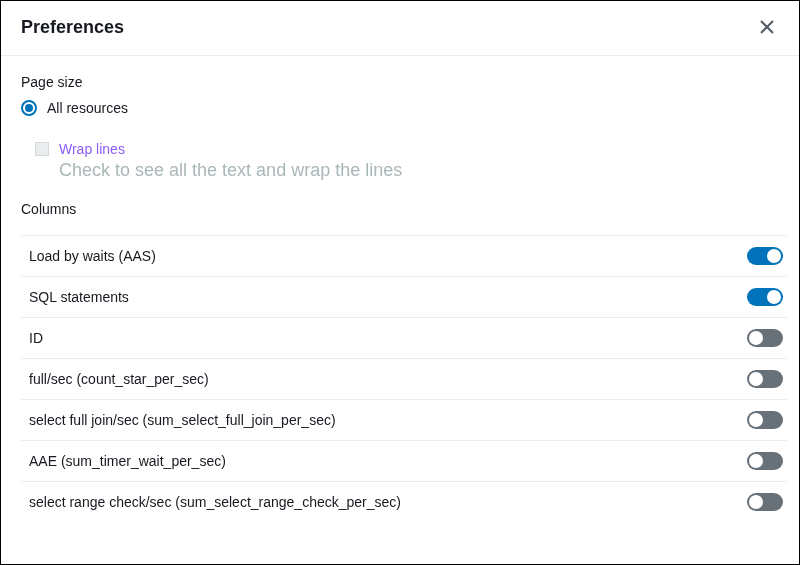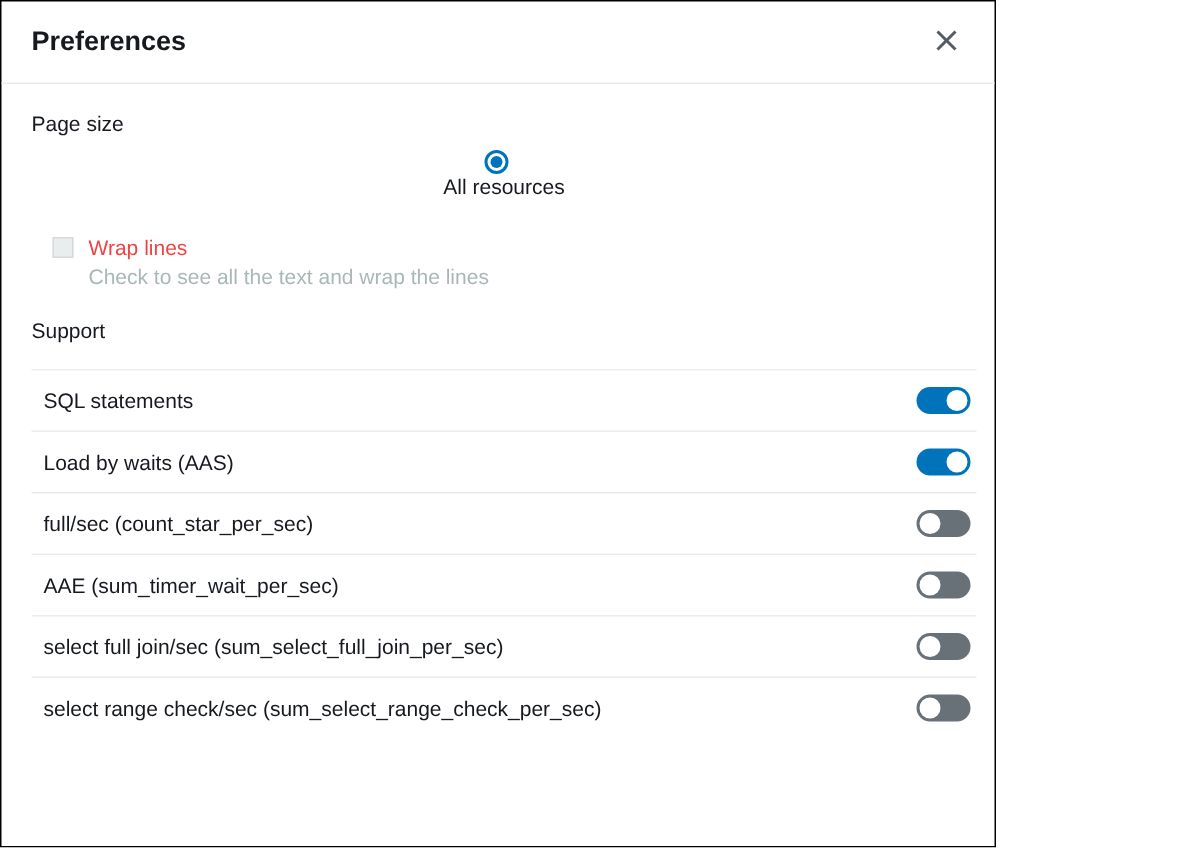--- a/index.html
+++ b/index.html
@@ -1,31 +1,31 @@
 <!DOCTYPE html>
 <html><head>
 <meta charset="utf-8">
 <style>
   * { box-sizing: border-box; margin: 0; padding: 0; }
   html, body { width: 800px; height: 565px; font-family: "Amazon Ember", "Helvetica Neue", Arial, sans-serif; background: #fff; color: #16191f; }
-  .modal { width: 664px; height: 565px; border: 1px solid #000; display: flex; flex-direction: column; }
+  .modal { width: 800px; height: 565px; border: 1px solid #000; display: flex; flex-direction: column; }
   .header { display: flex; align-items: center; justify-content: space-between; padding: 14px 20px 16px 20px; border-bottom: 1px solid #eaeded; }
   .header h2 { font-size: 18px; font-weight: 700; }
   .close-btn { background: none; border: none; cursor: pointer; padding: 4px; line-height: 0; }
   .close-btn svg { width: 16px; height: 16px; stroke: #545b64; stroke-width: 2; fill: none; }
   .body { padding: 18px 12px 0 20px; overflow-y: auto; flex: 1; }
   .section-label { font-size: 14px; color: #16191f; margin-bottom: 10px; }
-  .radio-row { display: flex; align-items: center; margin: 4px 0 24px 0; flex-direction: column; }
+  .radio-row { display: flex; align-items: center; margin: 4px 0 24px 0; }
   .radio-outer { width: 16px; height: 16px; border: 2px solid #0073bb; border-radius: 50%; display: flex; align-items: center; justify-content: center; margin-right: 10px; flex-shrink: 0; }
   .radio-inner { width: 8px; height: 8px; background: #0073bb; border-radius: 50%; }
   .radio-label { font-size: 14px; color: #16191f; }
   .checkbox-row { display: flex; align-items: flex-start; margin-left: 14px; margin-bottom: 20px; }
   .checkbox-box { width: 14px; height: 14px; border: 1px solid #d5dbdb; background: #eaeded; margin-right: 10px; margin-top: 2px; flex-shrink: 0; }
-  .checkbox-text .cb-label { font-size: 14px; color: #ef4444; line-height: 1.3; }
-  .checkbox-text .cb-desc { font-size: 14px; color: #aab7b8; margin-top: 2px; }
+  .checkbox-text .cb-label { font-size: 14px; color: #8b5cf6; line-height: 1.3; }
+  .checkbox-text .cb-desc { font-size: 18px; color: #aab7b8; margin-top: 2px; }
   .columns-label { font-size: 14px; color: #16191f; margin-top: 6px; margin-bottom: 18px; }
   .col-list { border-top: 1px solid #eaeded; }
   .col-row { display: flex; align-items: center; justify-content: space-between; padding: 11px 4px 11px 8px; border-bottom: 1px solid #eaeded; }
   .col-row:last-child { border-bottom: none; }
   .col-label { font-size: 14px; color: #16191f; }
   .toggle { width: 36px; height: 18px; border-radius: 9px; position: relative; cursor: pointer; flex-shrink: 0; }
   .toggle .knob { position: absolute; width: 14px; height: 14px; background: #fff; border-radius: 50%; top: 2px; transition: left .1s; }
   .toggle.on { background: #0073bb; }
   .toggle.on .knob { left: 20px; }
   .toggle.off { background: #687078; }
@@ -56,49 +56,55 @@
     </div>
 
     <div class="checkbox-row">
       <span class="checkbox-box"></span>
       <div class="checkbox-text">
         <div class="cb-label">Wrap lines</div>
         <div class="cb-desc">Check to see all the text and wrap the lines</div>
       </div>
     </div>
 
-    <div class="columns-label">Support</div>
+    <div class="columns-label">Columns</div>
 
     <div class="col-list" id="col-list">
+        <div class="col-row">
+          <span class="col-label">Load by waits (AAS)</span>
+          <span class="toggle on">
+            <span class="knob"></span>
+          </span>
+        </div>
         <div class="col-row">
           <span class="col-label">SQL statements</span>
           <span class="toggle on">
             <span class="knob"></span>
           </span>
         </div>
         <div class="col-row">
-          <span class="col-label">Load by waits (AAS)</span>
-          <span class="toggle on">
+          <span class="col-label">ID</span>
+          <span class="toggle off">
             <span class="knob"></span>
           </span>
         </div>
         <div class="col-row">
           <span class="col-label">full/sec (count_star_per_sec)</span>
           <span class="toggle off">
             <span class="knob"></span>
           </span>
         </div>
         <div class="col-row">
-          <span class="col-label">AAE (sum_timer_wait_per_sec)</span>
+          <span class="col-label">select full join/sec (sum_select_full_join_per_sec)</span>
           <span class="toggle off">
             <span class="knob"></span>
           </span>
         </div>
         <div class="col-row">
-          <span class="col-label">select full join/sec (sum_select_full_join_per_sec)</span>
+          <span class="col-label">AAE (sum_timer_wait_per_sec)</span>
           <span class="toggle off">
             <span class="knob"></span>
           </span>
         </div>
         <div class="col-row">
           <span class="col-label">select range check/sec (sum_select_range_check_per_sec)</span>
           <span class="toggle off">
             <span class="knob"></span>
           </span>
         </div>

